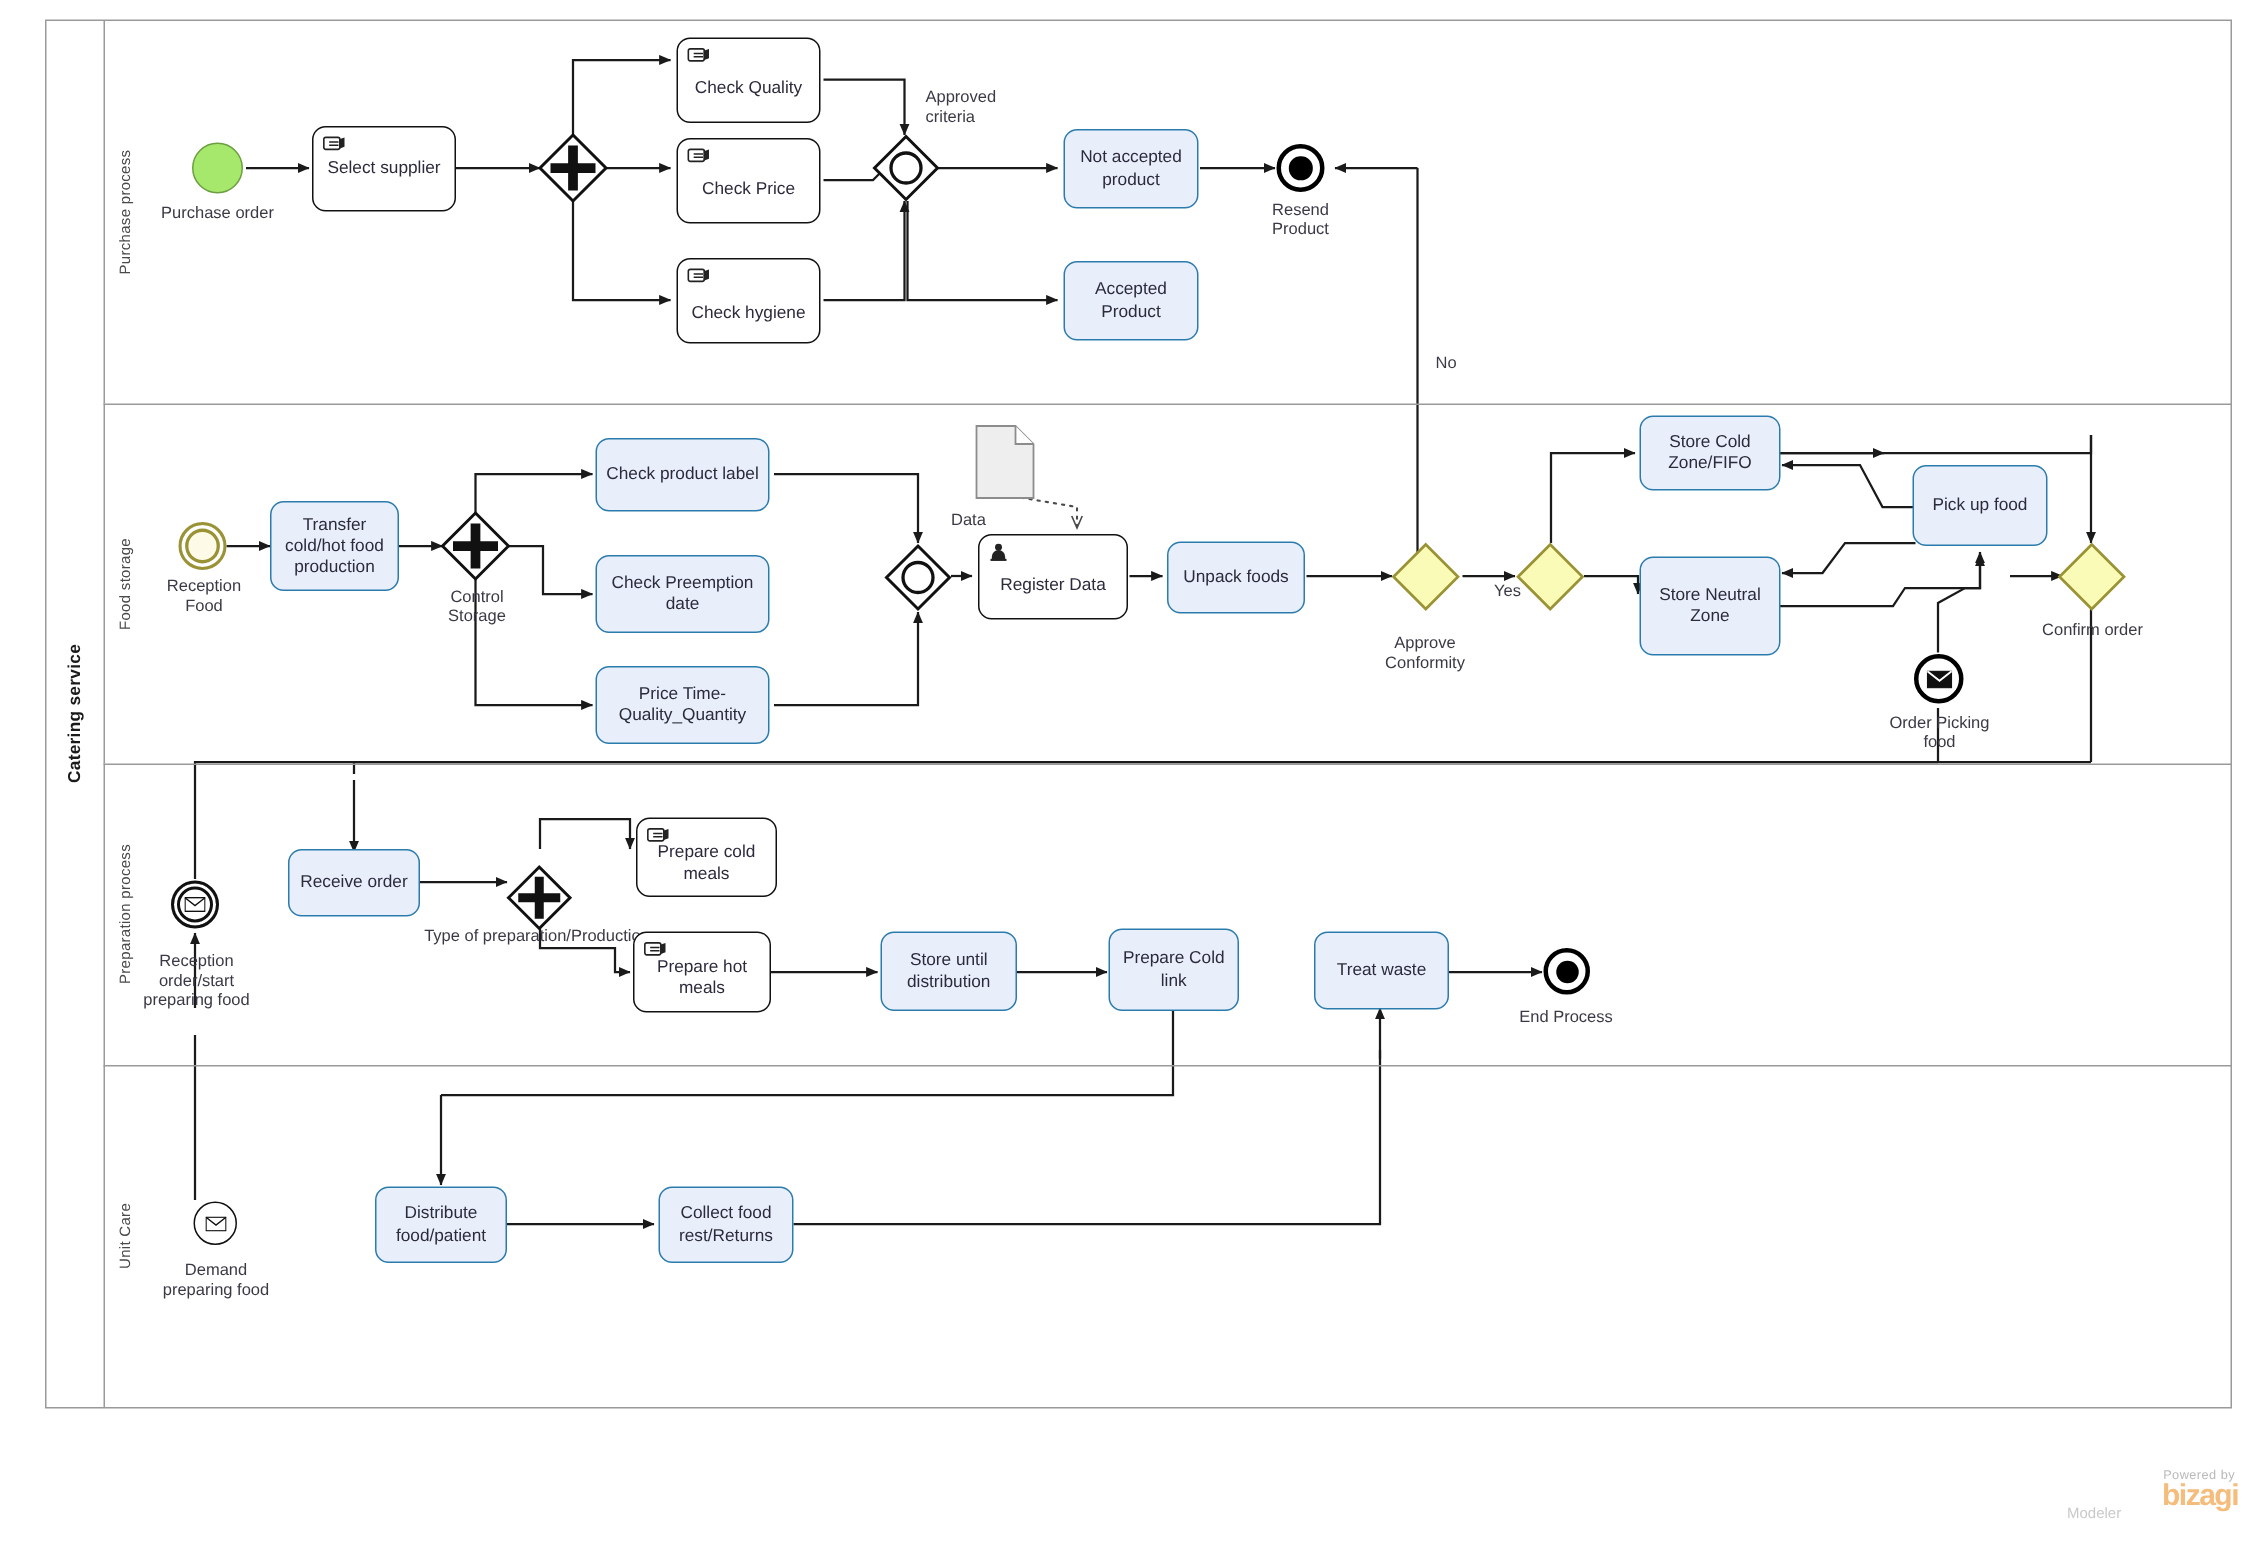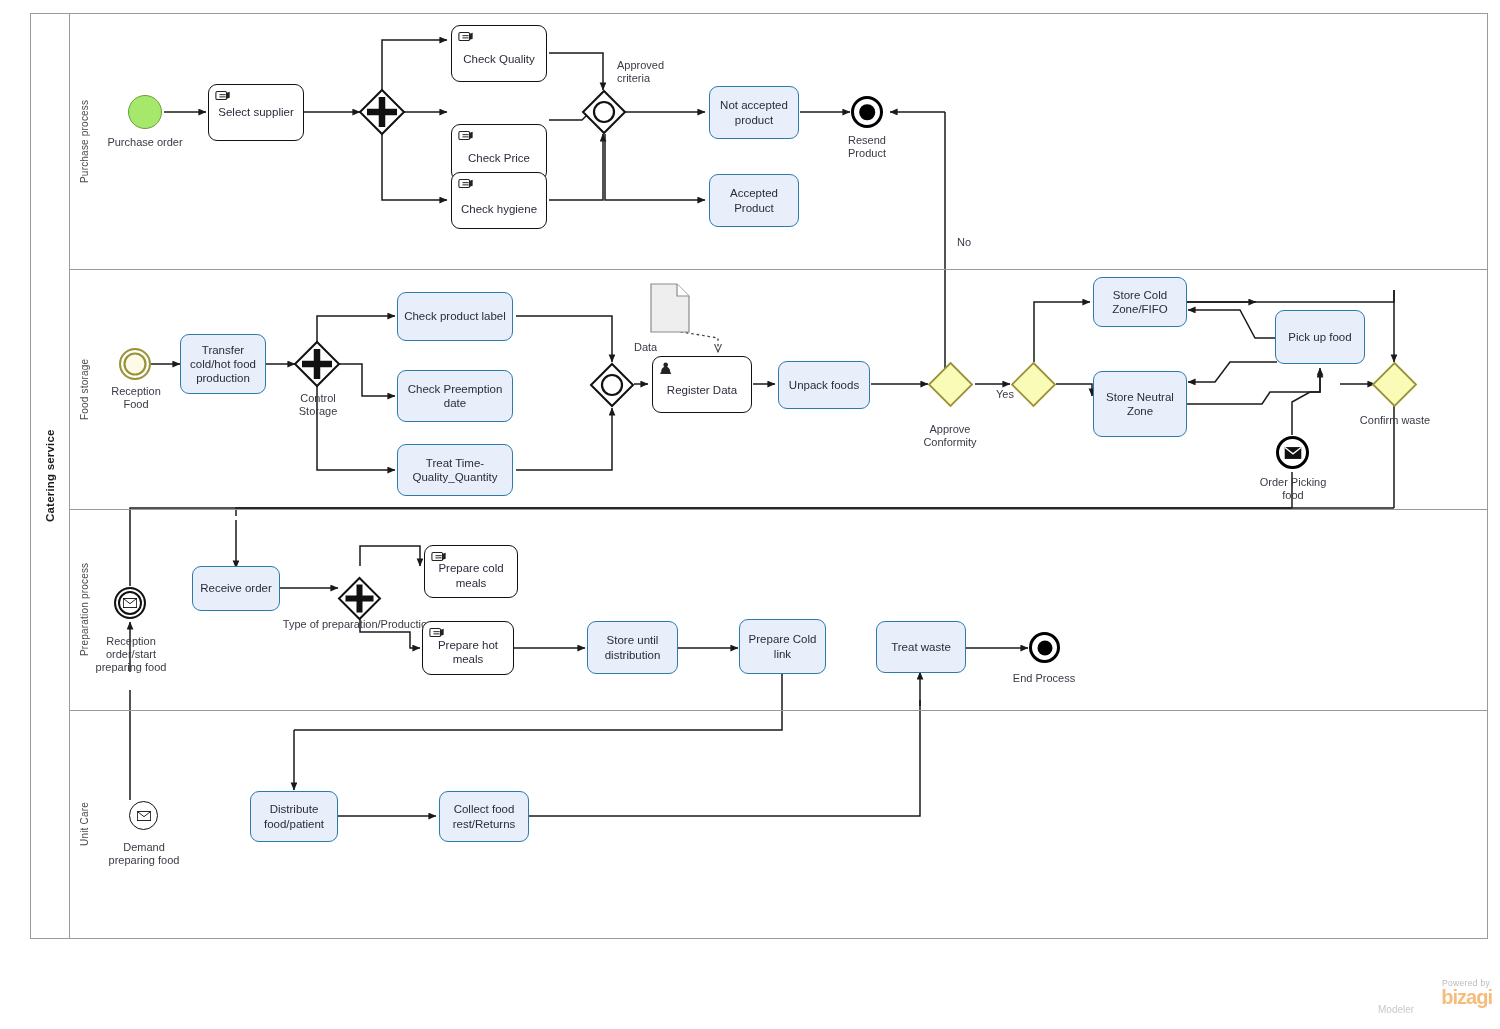--- a/index.html
+++ b/index.html
@@ -296,21 +296,21 @@
 
   <div class="task manual" style="left:451px; top:25px; width:96px; height:57px;">
     <svg class="task-icon" viewBox="0 0 18 15">
       <rect x="1" y="2.5" width="12" height="9" rx="1.5" fill="none" stroke="#222" stroke-width="1.2"></rect>
       <path d="M5,6 h7 M5,8.5 h7" stroke="#222" stroke-width="1.1"></path>
       <path d="M12.5,4 l4,-1.4 v7 l-4,1.4 z" fill="#222"></path>
     </svg>
     <span style="margin-top:12px;">Check Quality</span>
   </div>
 
-  <div class="task manual" style="left:451px; top:92px; width:96px; height:57px;margin-top:32px;">
+  <div class="task manual" style="left:451px; top:92px; width:96px; height:57px;">
     <svg class="task-icon" viewBox="0 0 18 15">
       <rect x="1" y="2.5" width="12" height="9" rx="1.5" fill="none" stroke="#222" stroke-width="1.2"></rect>
       <path d="M5,6 h7 M5,8.5 h7" stroke="#222" stroke-width="1.1"></path>
       <path d="M12.5,4 l4,-1.4 v7 l-4,1.4 z" fill="#222"></path>
     </svg>
     <span style="margin-top:12px;">Check Price</span>
   </div>
 
   <div class="task manual" style="left:451px; top:172px; width:96px; height:57px;">
     <svg class="task-icon" viewBox="0 0 18 15">
@@ -368,21 +368,21 @@
   <div class="task service" style="left:397px; top:292px; width:116px; height:49px;">
     <span>Check product label</span>
   </div>
 
   <div class="task service" style="left:397px; top:370px; width:116px; height:52px;">
     <span style="white-space: pre-line;">Check Preemption
 date</span>
   </div>
 
   <div class="task service" style="left:397px; top:444px; width:116px; height:52px;">
-    <span style="white-space: pre-line;">Treat  Time-
+    <span style="white-space: pre-line;">Price  Time-
 Quality_Quantity</span>
   </div>
 
   <div class="gateway" style="left:589px; top:362px; width:46px; height:46px;">
     <svg viewBox="0 0 46 46" width="46" height="46">
       <path d="M23,2 L44,23 L23,44 L2,23 z" fill="#ffffff" stroke="#111" stroke-width="2"></path>
       <circle cx="23" cy="23" r="10" fill="none" stroke="#111" stroke-width="2.2"></circle>
     </svg>
   </div>
 
@@ -443,21 +443,21 @@
     </svg>
   </div>
   <div class="lbl" style="left: 1238px; top: 476px; width: 110px; white-space: pre-line;">Order Picking
 food</div>
 
   <div class="gateway" style="left:1371px; top:361px; width:47px; height:47px;">
     <svg viewBox="0 0 47 47" width="47" height="47">
       <path d="M23.5,2 L45,23.5 L23.5,45 L2,23.5 z" fill="#fbfbb8" stroke="#9a9335" stroke-width="1.8"></path>
     </svg>
   </div>
-  <div class="lbl" style="left:1340px; top:414px; width:110px;">Confirm waste</div>
+  <div class="lbl" style="left:1340px; top:414px; width:110px;">Confirm order</div>
 
   <div class="event ev-msg-double" style="left:114px; top:587px; width:32px; height:32px;">
     <svg class="ev-inner-icon" viewBox="0 0 20 14" width="14" height="10">
       <rect x="0.5" y="0.5" width="19" height="13" fill="#ffffff" stroke="#111" stroke-width="1.3"></rect>
       <path d="M0.5,0.5 L10,8 L19.5,0.5" fill="none" stroke="#111" stroke-width="1.3"></path>
     </svg>
   </div>
   <div class="lbl" style="left: 76px; top: 635px; width: 110px; white-space: pre-line;">Reception
 order/start
 preparing food</div>

